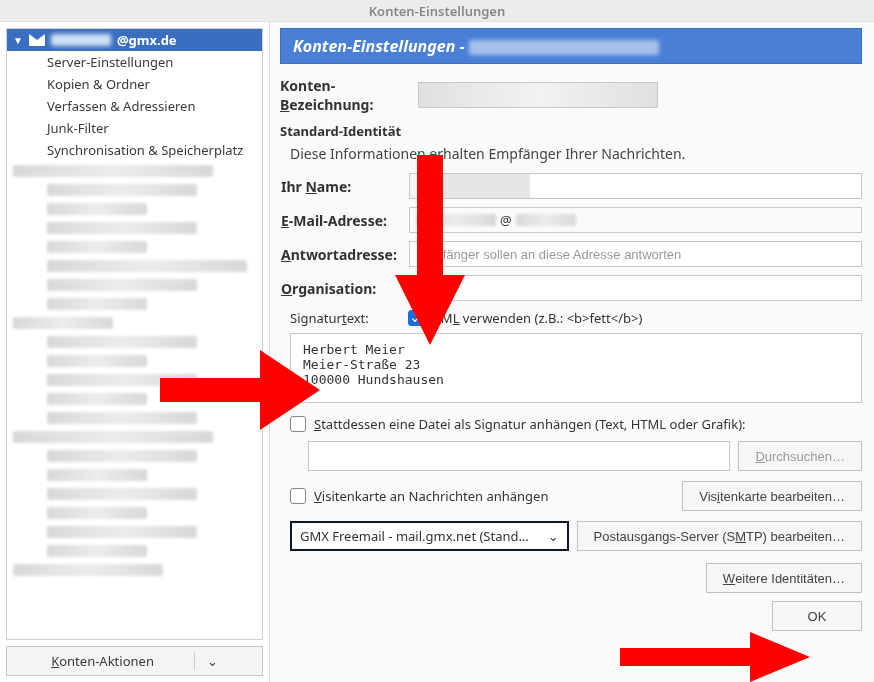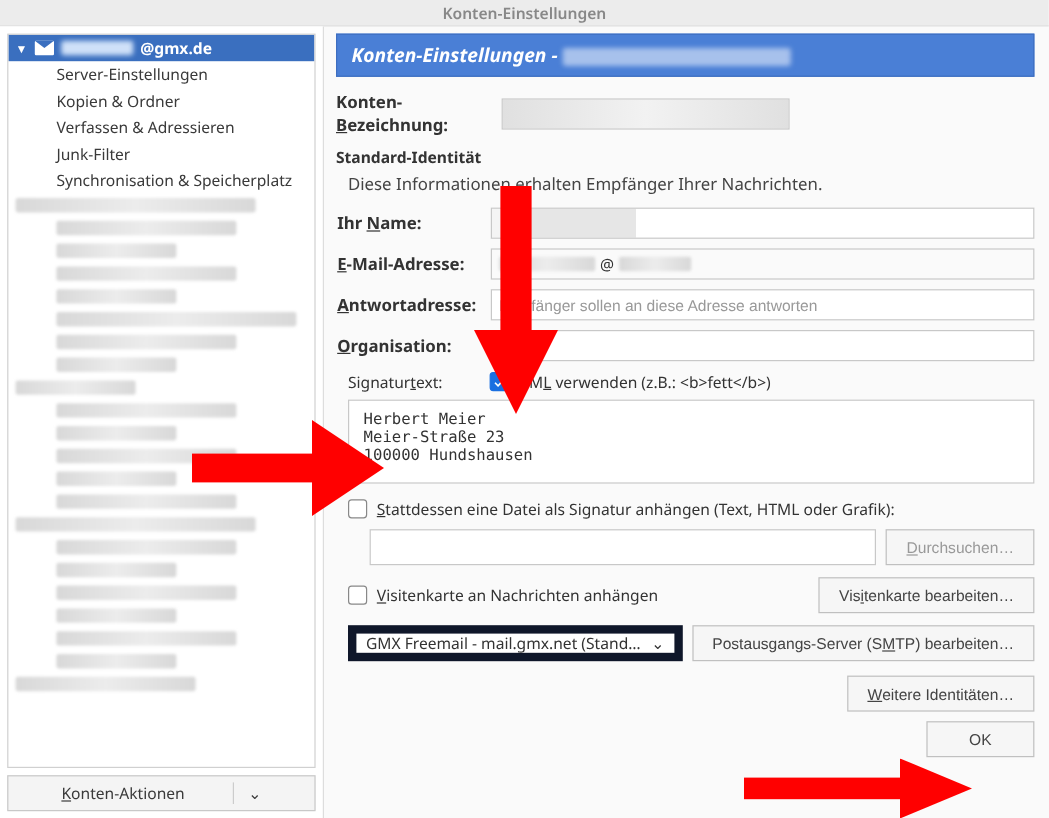--- a/index.html
+++ b/index.html
@@ -148,21 +148,21 @@
     color:#444;
     cursor:pointer;
     display:inline-flex; align-items:center; justify-content:center;
   }
   .btn:disabled, .btn.disabled { color:#999; }
   .vcard-row { display:flex; align-items:center; gap:8px; margin:4px 0 10px 10px; }
   .vcard-row .spacer { flex:1; }
   .smtp-label { margin:6px 0 6px 10px; }
   .smtp-row { display:flex; gap:8px; margin:0 0 12px 10px; }
   .smtp-select {
-    flex:1; height:30px; border:7px solid #0f172a; background:#fff;
+    flex:1; height:30px; border:2px solid #0f172a; background:#fff;
     display:flex; align-items:center; justify-content:space-between;
     padding:0 8px; cursor:pointer;
   }
   .footer-rows { display:flex; flex-direction:column; align-items:flex-end; gap:8px; margin-top:4px;}
   .checkbox {
     width:16px; height:16px; border:1px solid #888; border-radius:3px;
     display:inline-flex; align-items:center; justify-content:center;
     background:#fff;
   }
   .checkbox.checked { background:#1a6fe0; border-color:#1a6fe0; color:#fff; font-size:12px; font-weight:700;}

